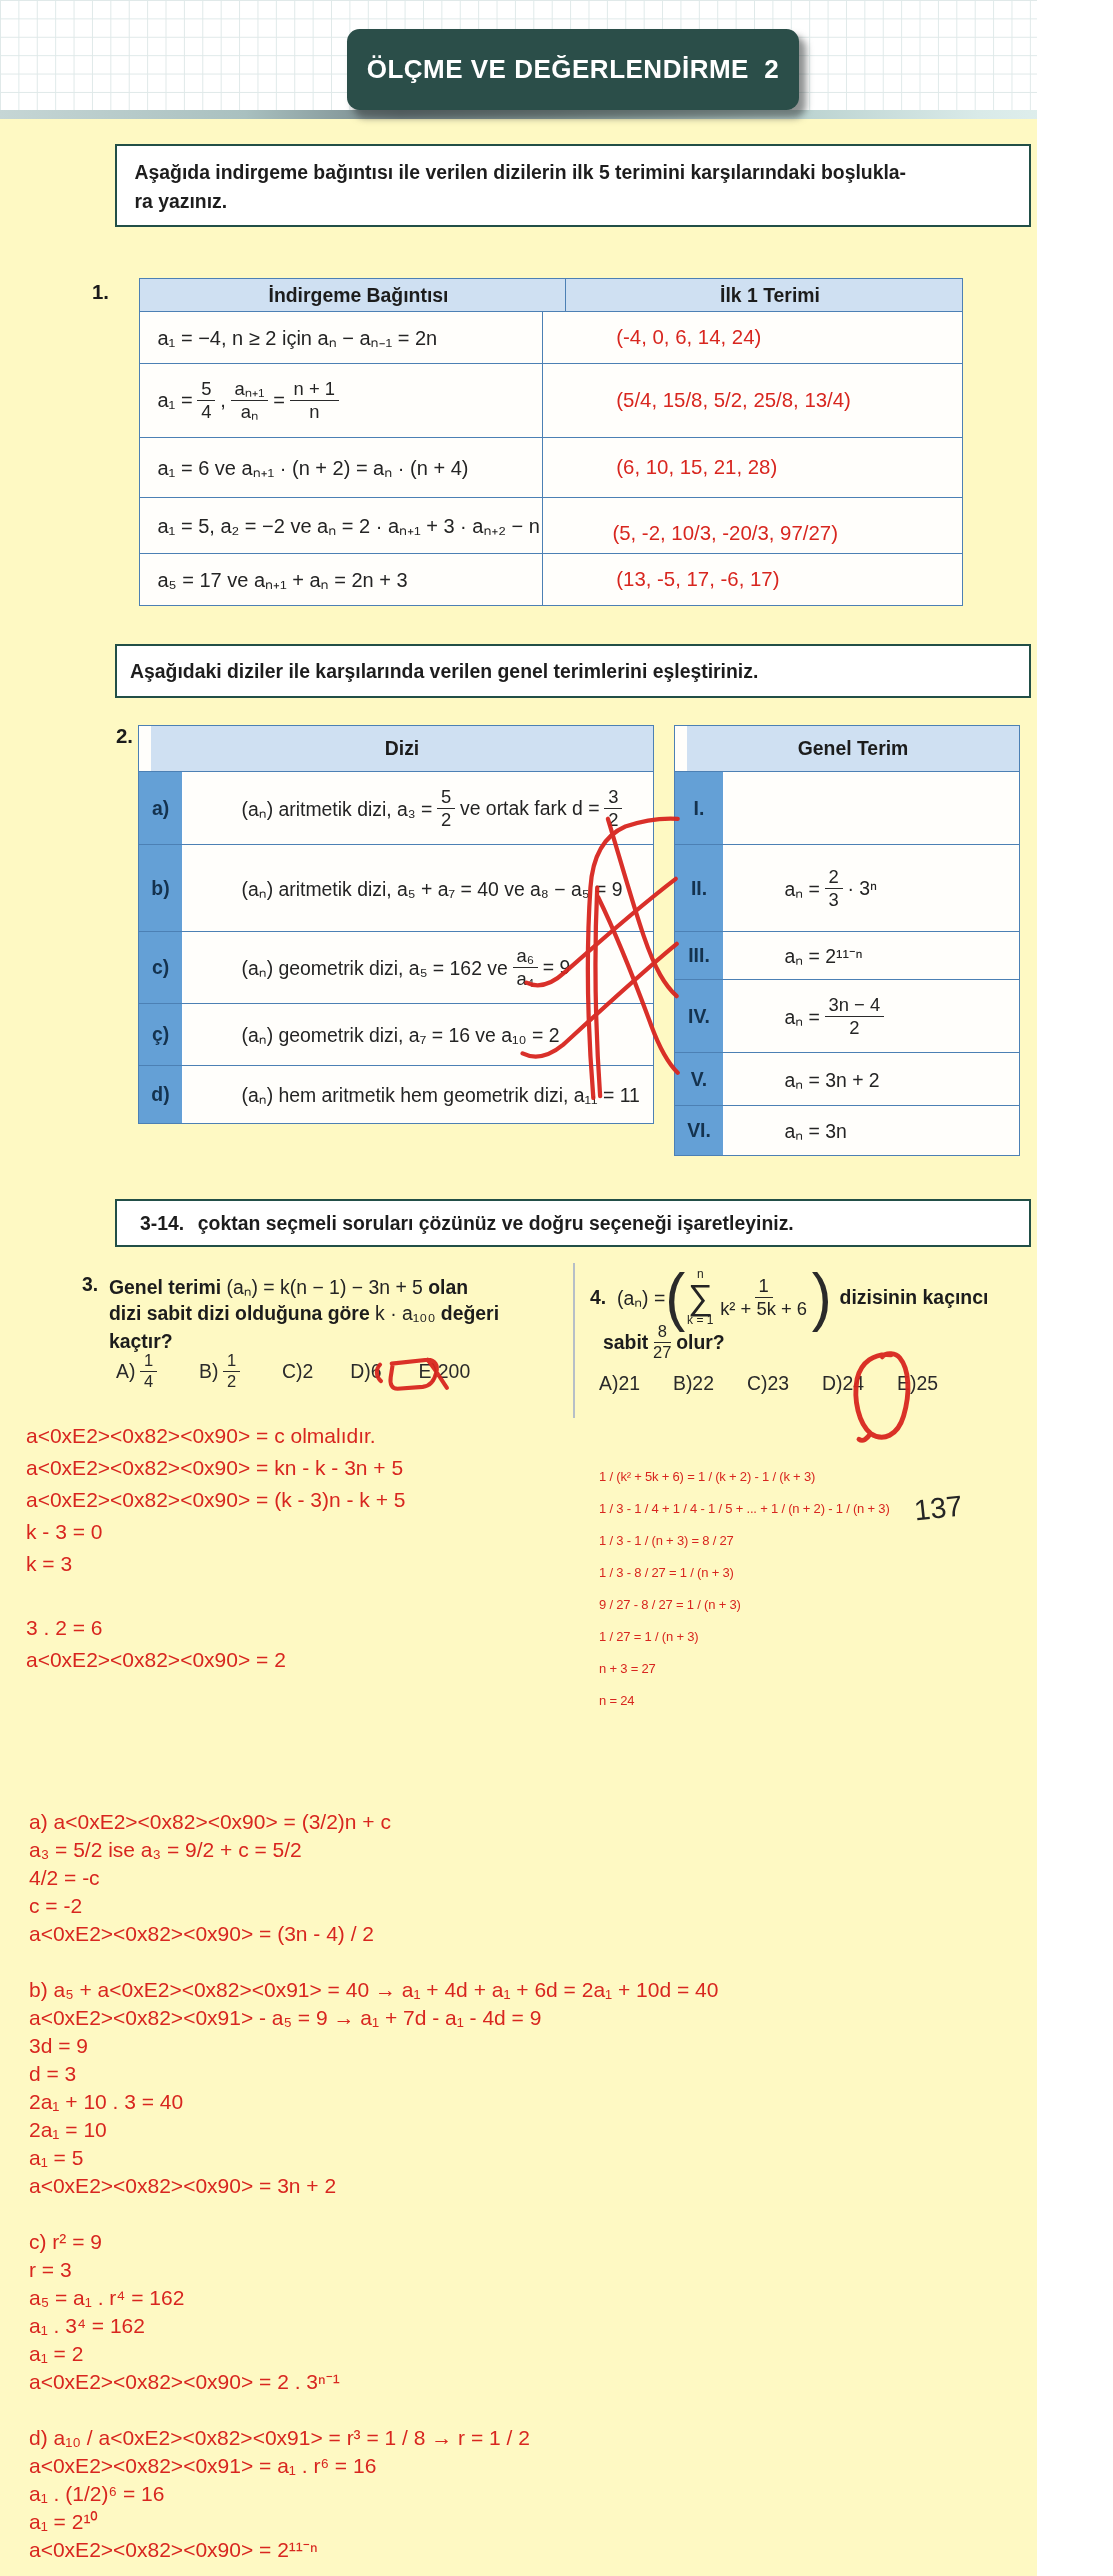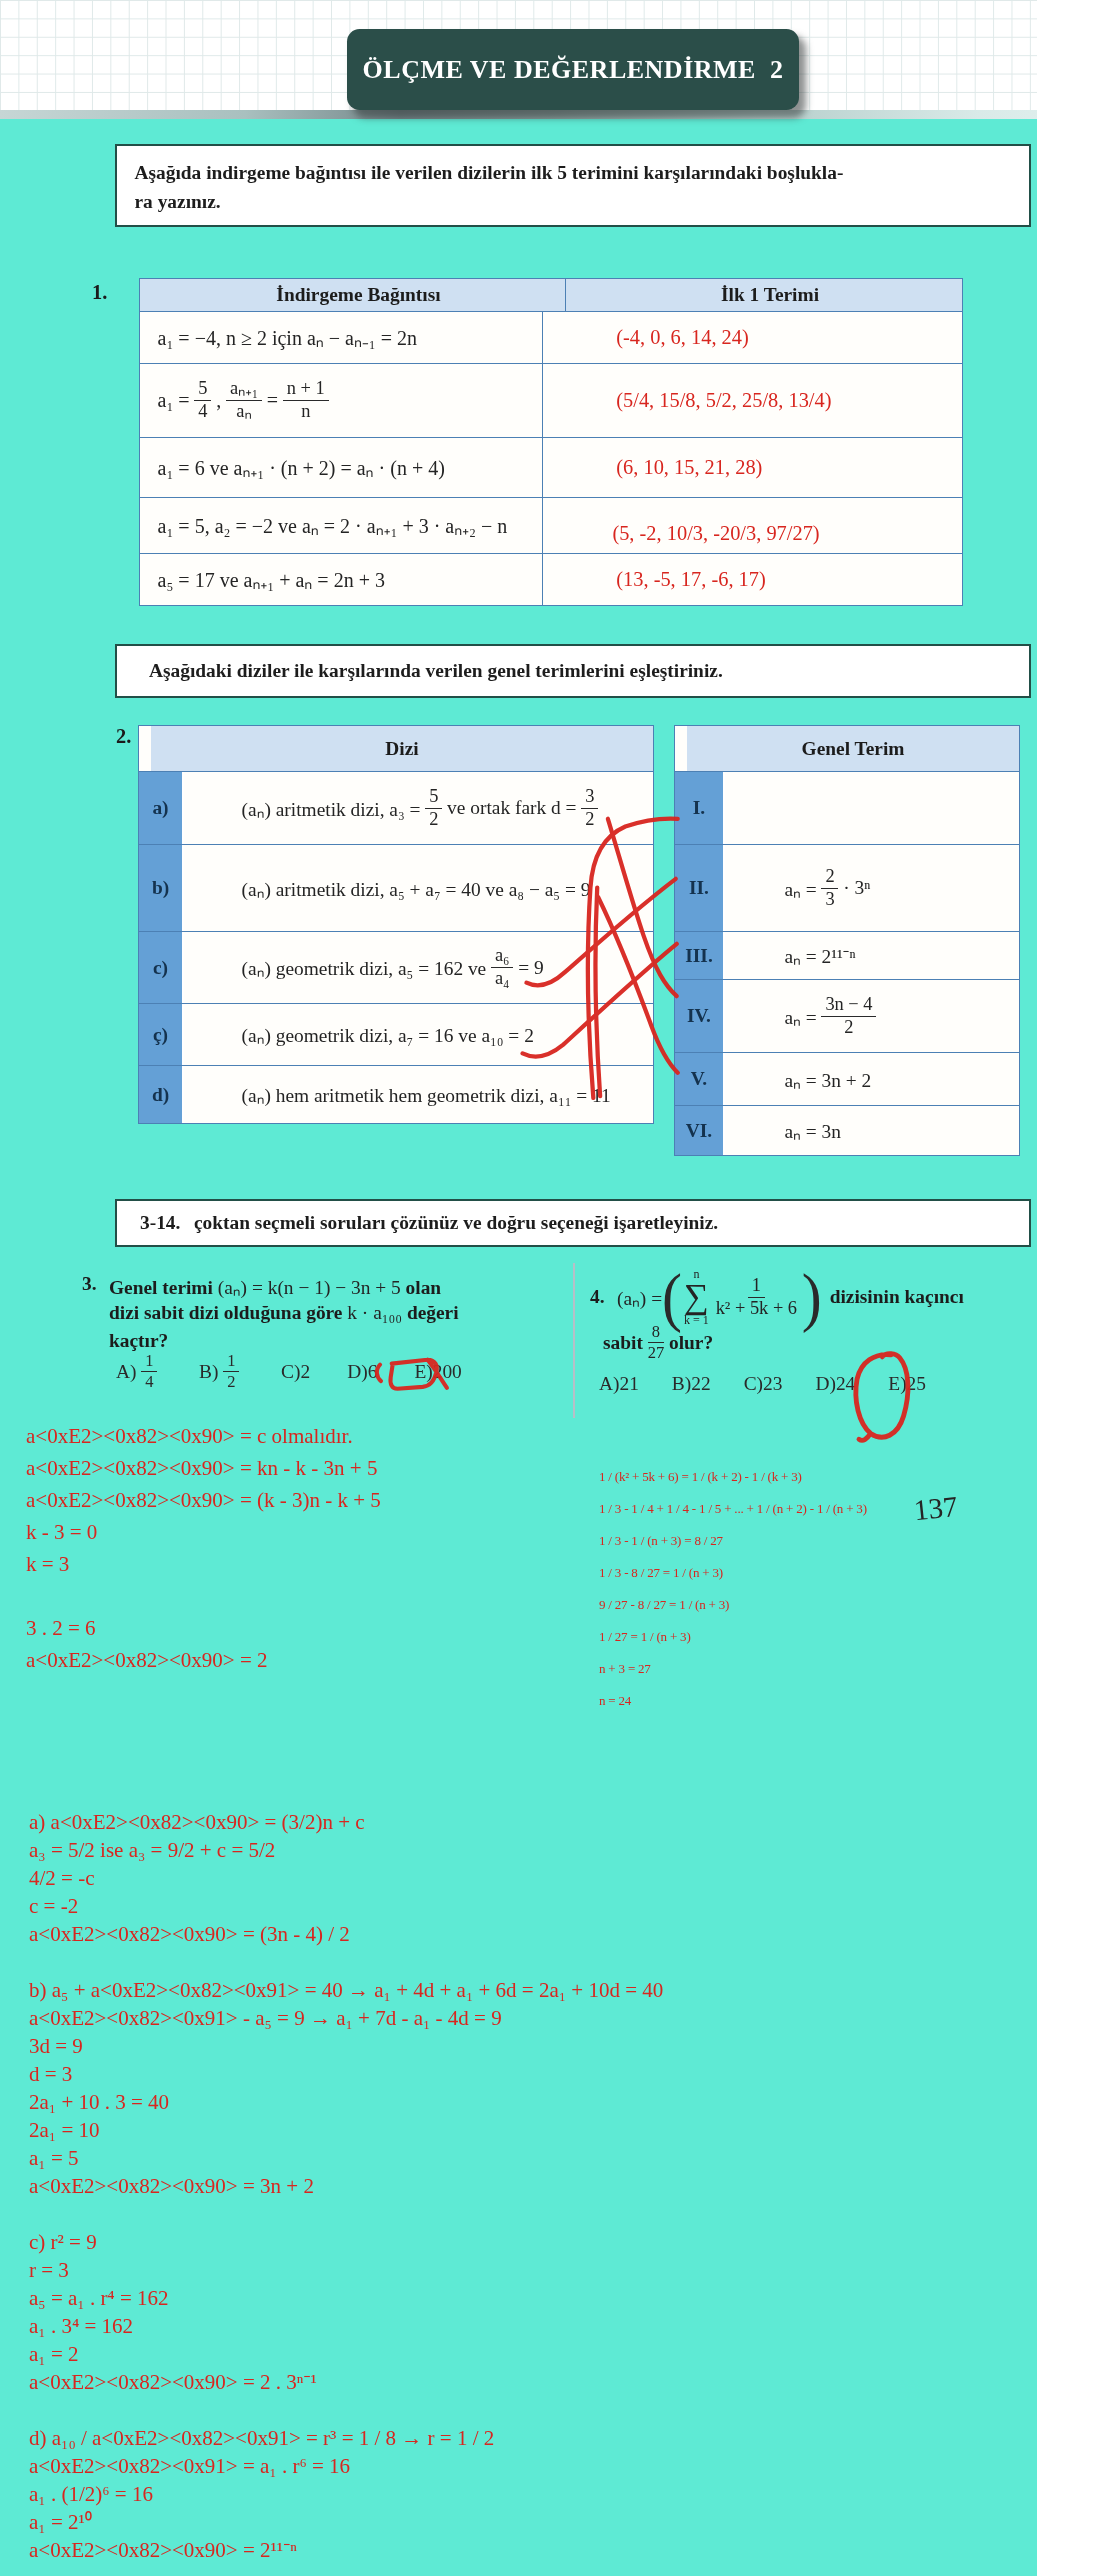--- a/index.html
+++ b/index.html
@@ -1,31 +1,31 @@
 <!DOCTYPE html>
 <html><head>
 <meta charset="utf-8">
 <style>
   html,body{margin:0;padding:0;background:#ffffff;}
-  .page{position:relative;width:1037px;height:2576px;background:#5eead4;overflow:hidden;
-        font-family:Liberation Serif, serif;color:#222;}
+  .page{position:relative;width:1037px;height:2576px;background:#fef9c3;overflow:hidden;
+        font-family:Liberation Sans, sans-serif;color:#222;}
   
   .grid-top{position:absolute;left:0;top:0;width:1113px;height:110px;background-color:#ffffff;
     background-image:linear-gradient(#dfe9e9 1px,transparent 1px),linear-gradient(90deg,#dfe9e9 1px,transparent 1px);
     background-size:18.4px 18.4px;}
   .band{position:absolute;left:0;top:110px;width:1113px;height:8.7px;
     background:linear-gradient(90deg,#c6d6d5 0%,#a9c0bf 22%,#75878a 36%,#8ba19f 50%,#b4cdca 68%,#d9eae8 88%,#e4f2f0 100%);}
   .tab{position:absolute;left:347px;top:29px;width:452px;height:81px;background:#2b4e49;border-radius:12.6px;
     box-shadow:6.8px 7.8px 7.8px rgba(50,55,55,.55);display:flex;align-items:center;justify-content:center;}
   .tab span{color:#ffffff;font-size:26px;font-weight:bold;letter-spacing:0.5px;white-space:pre;}
   
   .ibox{position:absolute;left:115px;width:916px;background:#ffffff;border:2.9px solid #224f47;
     font-weight:bold;font-size:19.4px;color:#1d1d1d;box-sizing:border-box;}
   .box1{top:144px;height:83px;padding:11.6px 17.5px 0 17.5px;line-height:29px;}
-  .box2{top:644px;height:54px;display:flex;align-items:center;padding-left:32px;}
+  .box2{top:644px;height:54px;display:flex;align-items:center;padding-left:13px;}
   .box3{top:1199px;height:48px;display:flex;align-items:center;padding-left:23px;border-width:2.4px;}
   .box3 .n{margin-right:13.6px;}
   .qnum{position:absolute;font-weight:bold;font-size:20.4px;color:#1b1b1b;}
   
   .tbl{position:absolute;box-sizing:border-box;border:1.6px solid #4c80b4;background:#fffefb;}
   .thead{background:#cfe0f2;display:flex;align-items:center;box-sizing:border-box;
          font-weight:bold;font-size:19.4px;color:#1c1c1c;}
   .trow{display:flex;box-sizing:border-box;border-top:1.6px solid #4c80b4;align-items:stretch;gap:44px;}
   .hcell{display:flex;align-items:center;justify-content:center;box-sizing:border-box;height:100%;margin-left:12px;}
   .lblcell{background:#64a0d6;border-right:2.9px solid #ffffff;display:flex;align-items:center;justify-content:center;

